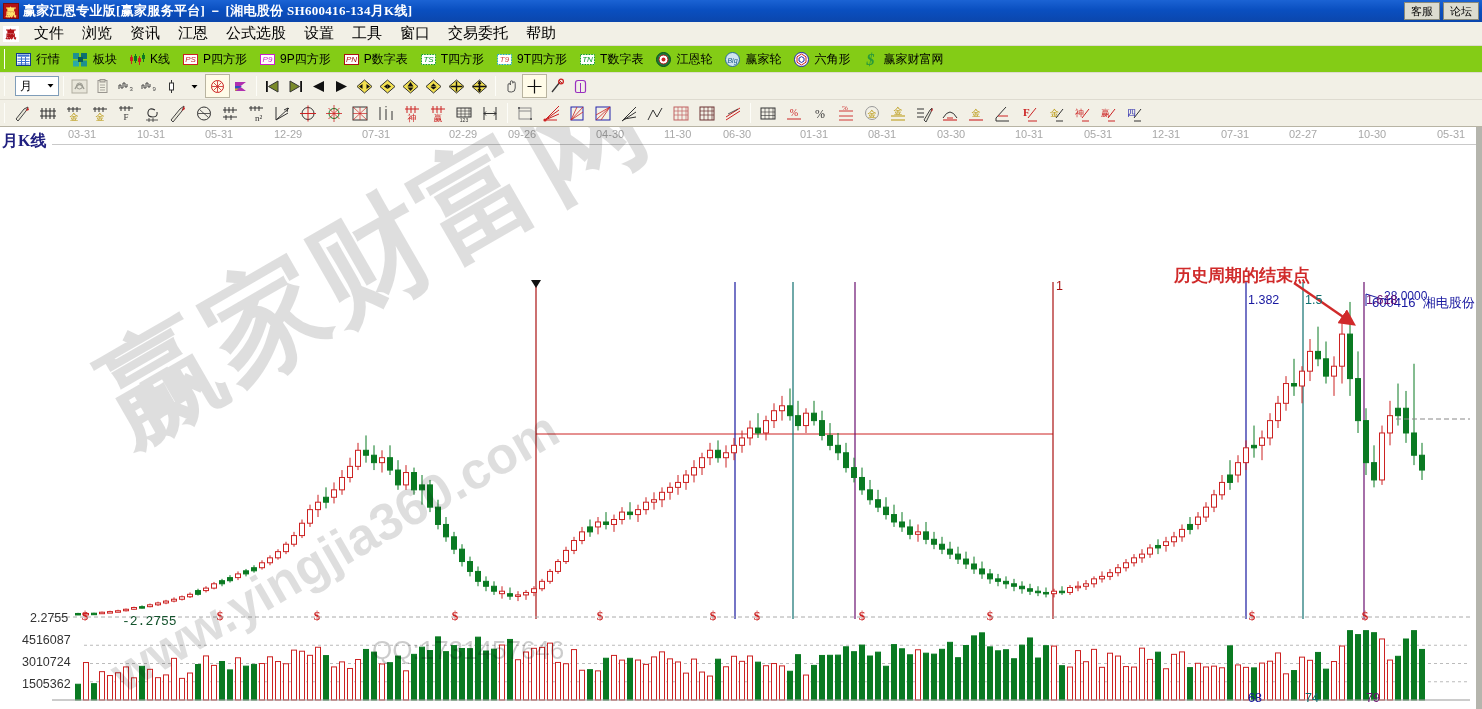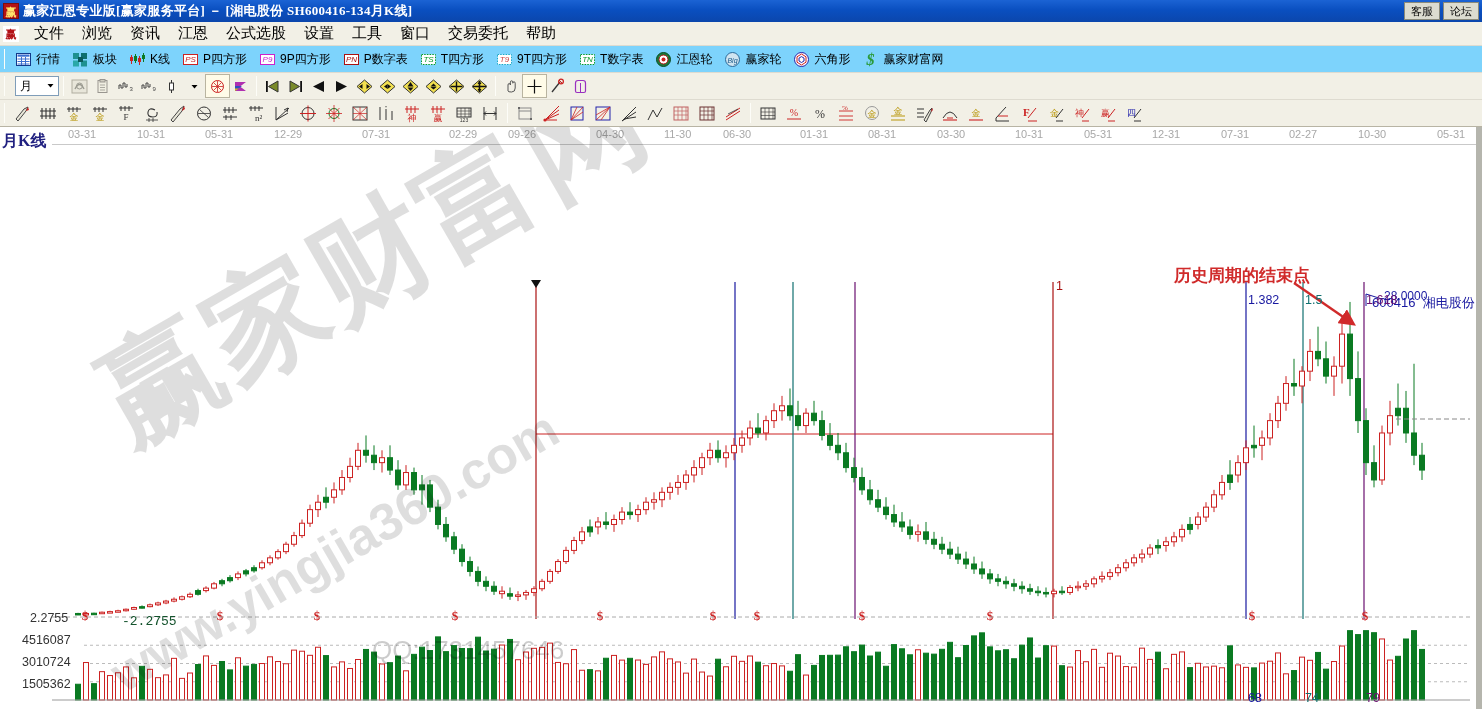--- a/index.html
+++ b/index.html
@@ -47,21 +47,21 @@
     background: #ffffff; color: #b31217; font-size: 11px; line-height: 16px;
     text-align: center; font-weight: bold;
   }
   .menu-item {
     font-size: 15px; color: #000; padding: 2px 9px; white-space: nowrap;
   }
 
   
   .toolbar1 {
     position: absolute; top: 46px; left: 0; width: 1482px; height: 27px;
-    background: #7dd3fc; display: flex; align-items: center;
+    background: #84cc16; display: flex; align-items: center;
     border-bottom: 1px solid #dedbd0;
   }
   .tb1-item { display: flex; align-items: center; padding: 0 6px; height: 23px; white-space: nowrap; }
   .tb1-label { font-size: 12px; color: #000; margin-left: 4px; }
   .ico { width: 17px; height: 17px; display:inline-block; position: relative; flex:none;font-style:italic; }
   .ico svg { display:block; }
   .vsep { width:1px; height:20px; background:#c8c4b4; margin:0 4px; border-right:1px solid #fdfdf8; }
 
   
   .toolbar2 {

